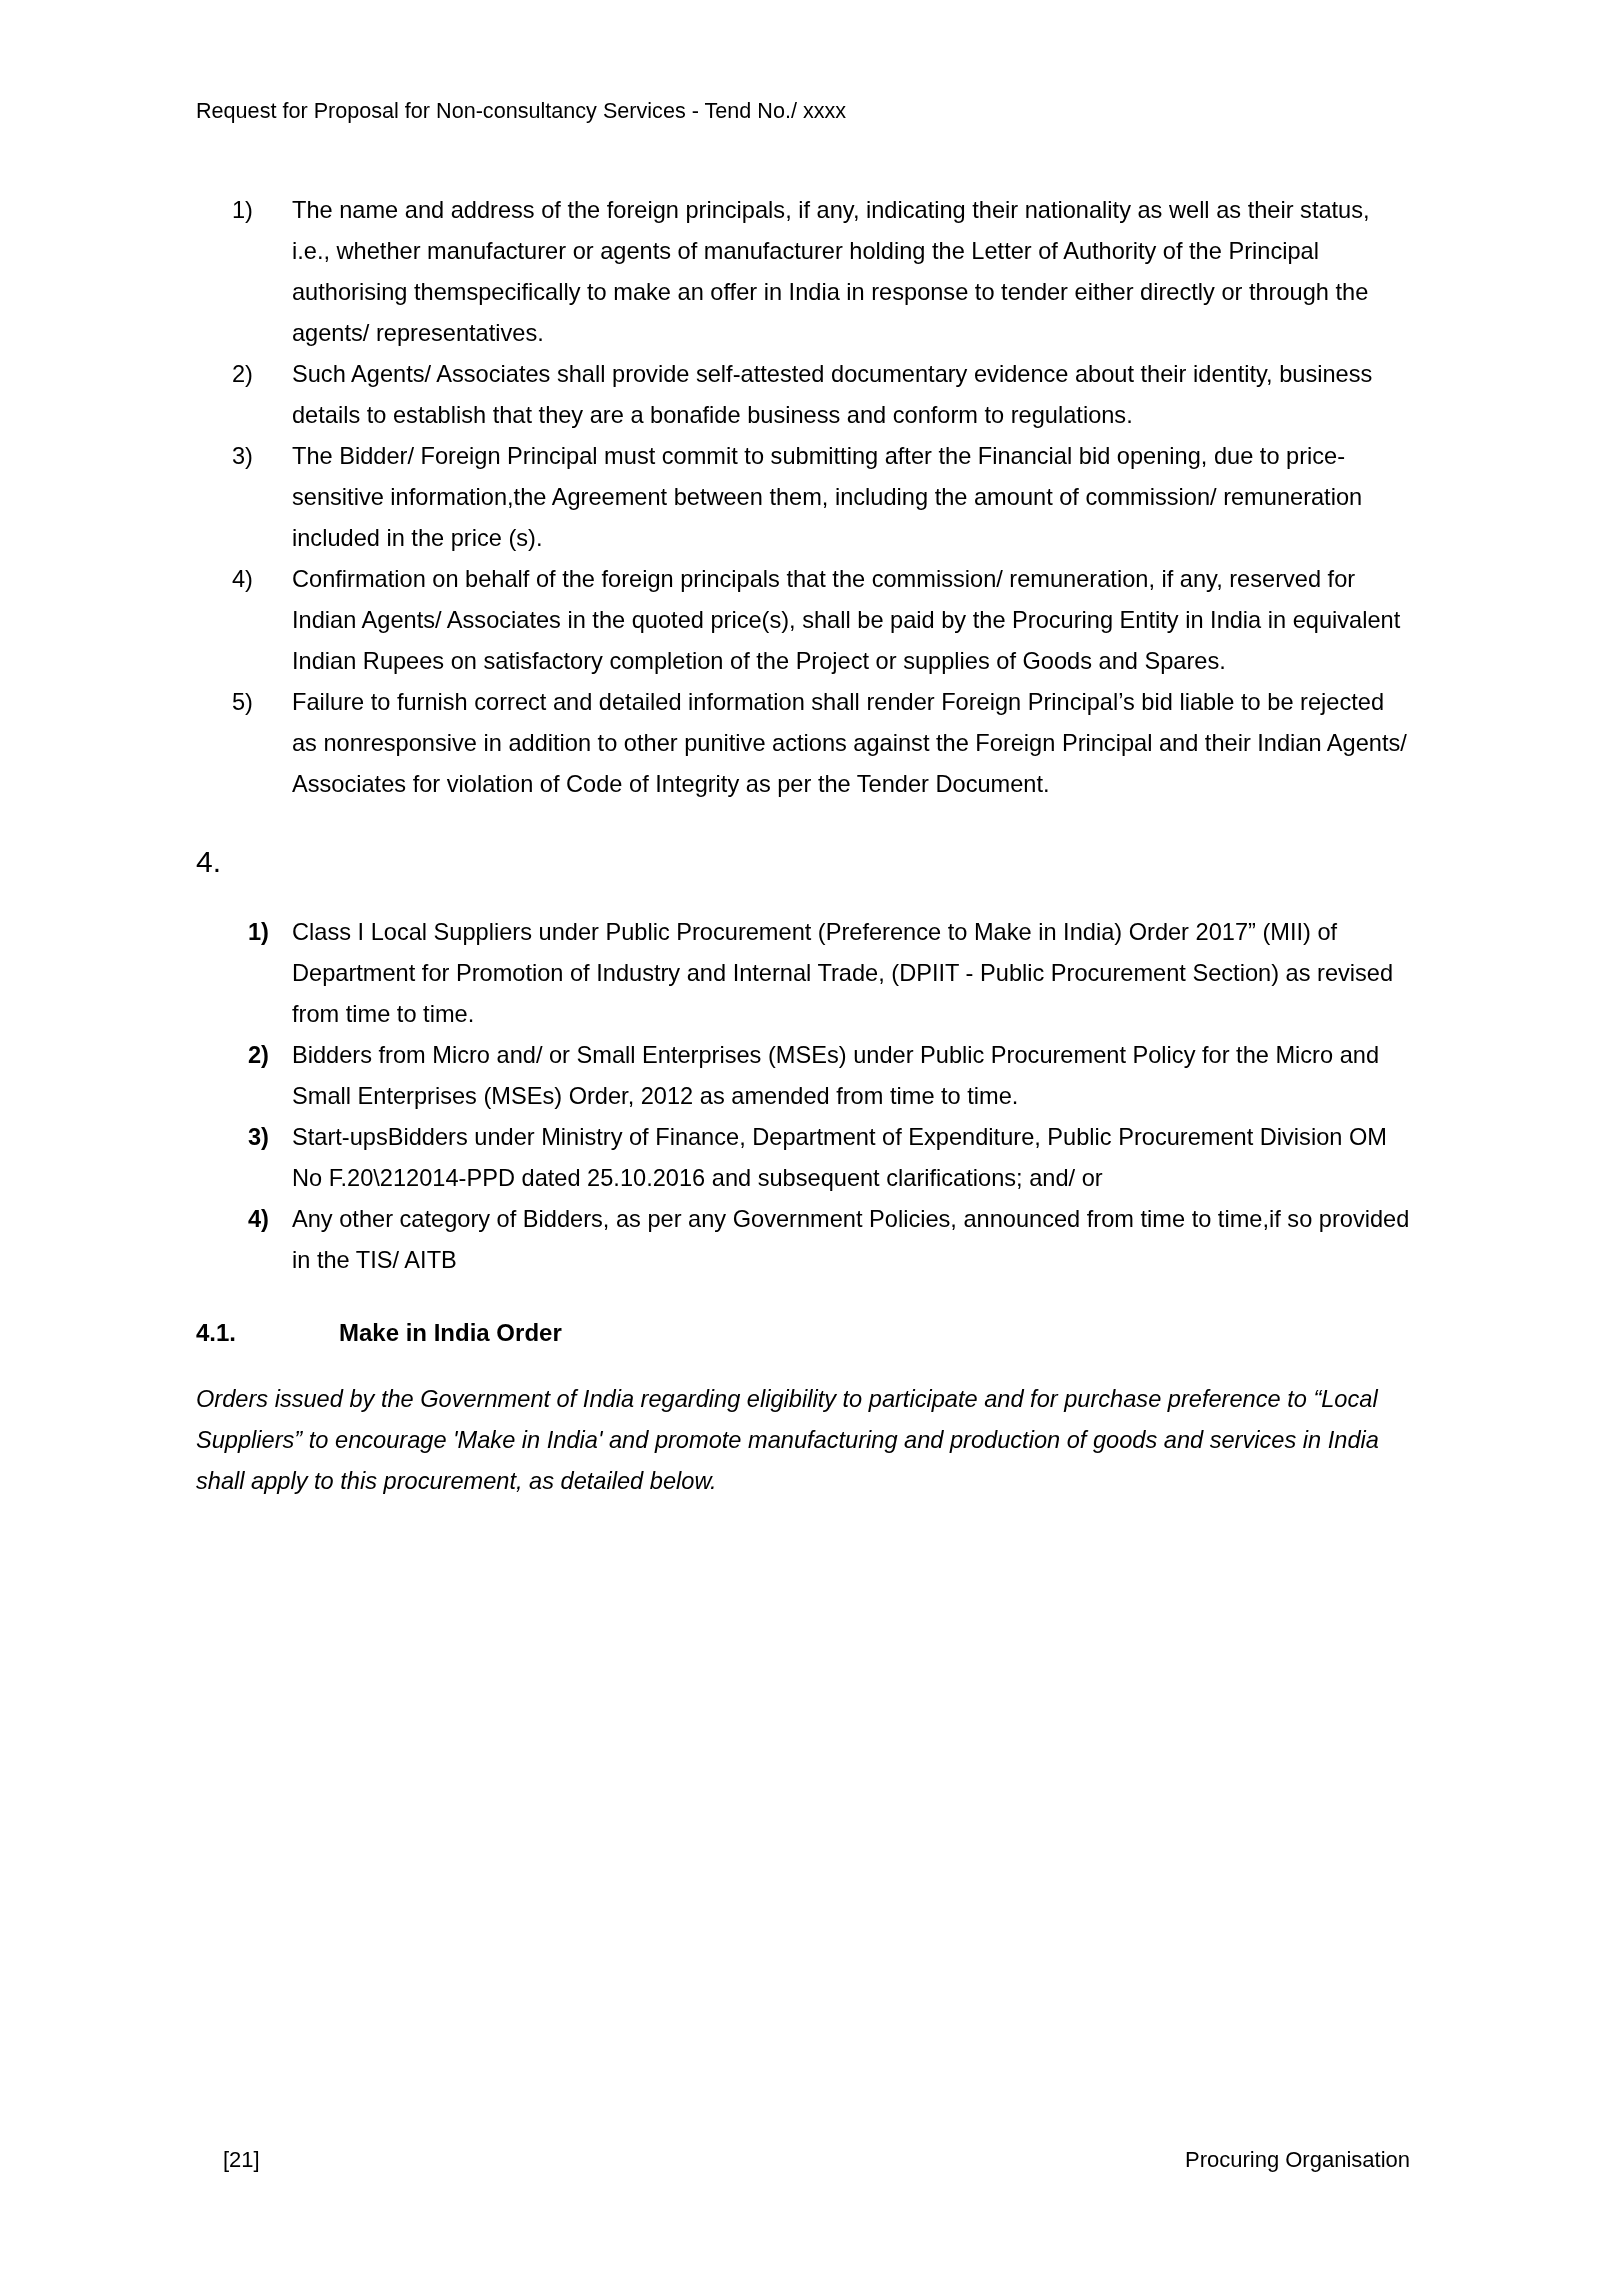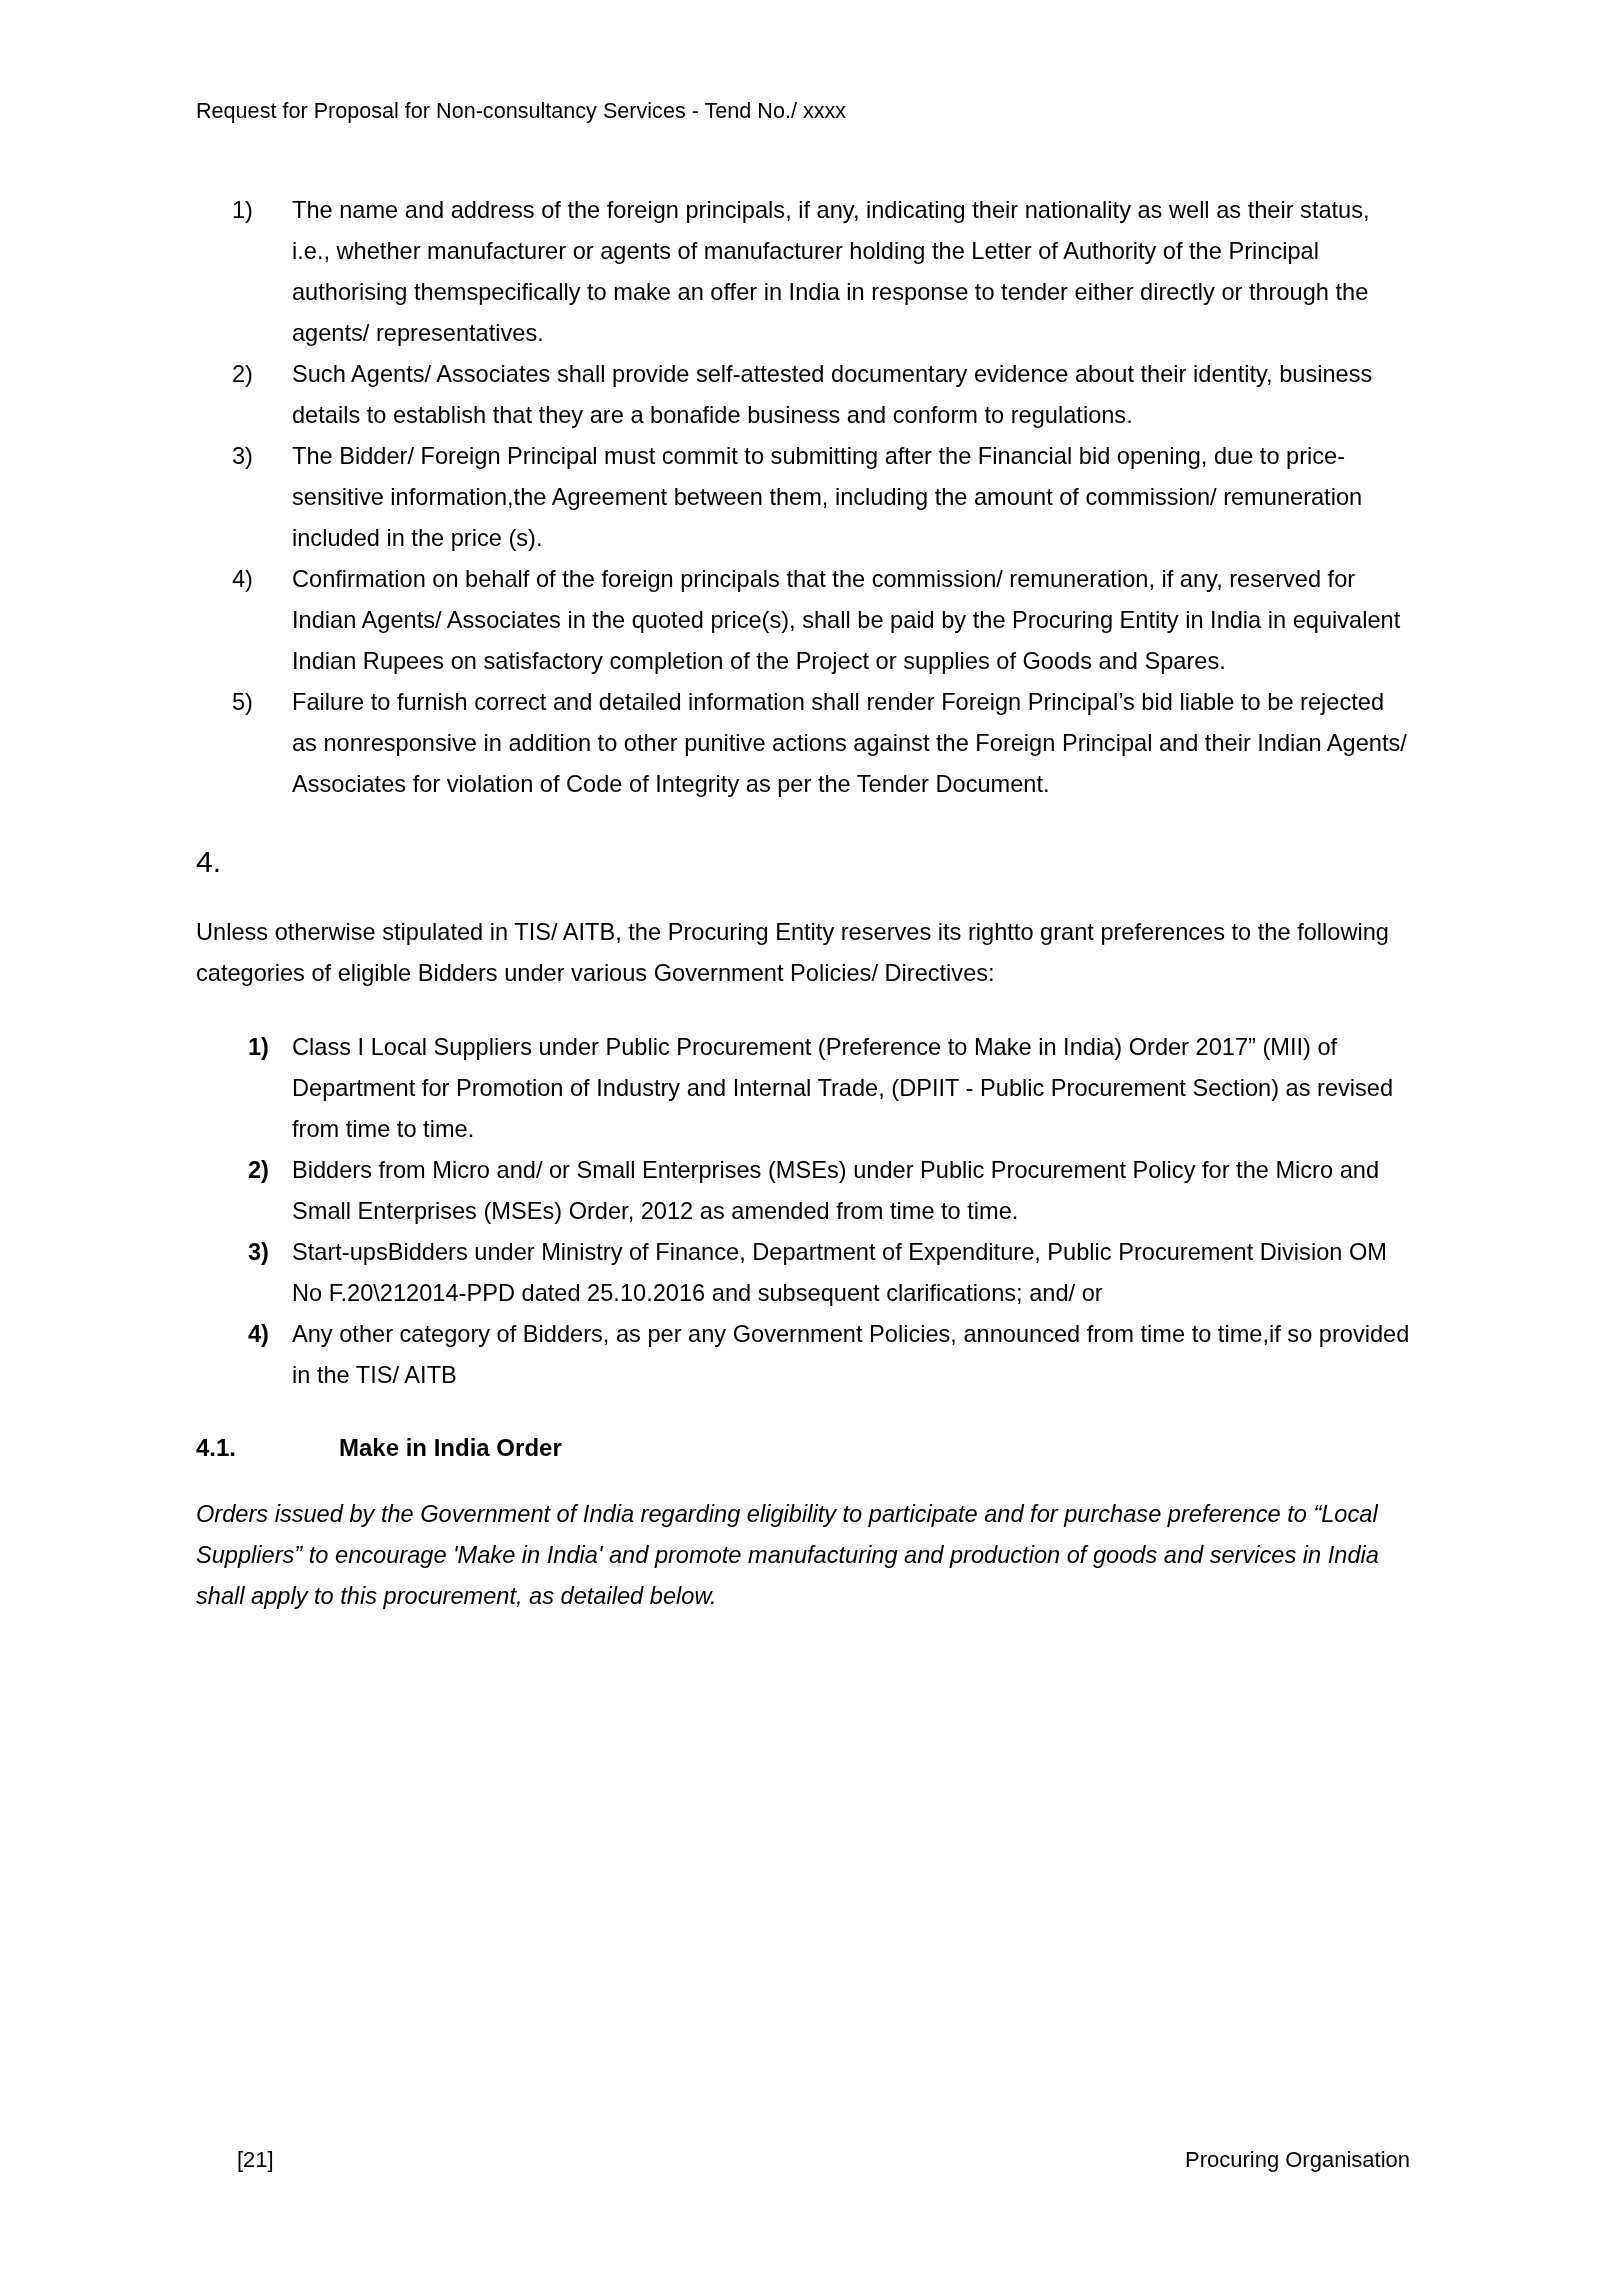--- a/index.html
+++ b/index.html
@@ -91,21 +91,21 @@
     left: 196px;
     right: 213px;
     bottom: 121px;
     display: flex;
     justify-content: space-between;
     align-items: baseline;
     font-size: 22px;
     line-height: 29px;
   }
   .footer .page-num {
-    margin-left: 41px;
+    margin-left: 27px;
   }
 </style>
 </head>
 <body>
 
 <div class="page">
 
   <div class="content">
 
     <div class="doc-header">
@@ -132,21 +132,20 @@
       <div class="li">
         <span class="num-col">5)</span>
         <span class="txt-col">Failure to furnish correct and detailed information shall render Foreign Principal’s bid liable to be rejected as nonresponsive in addition to other punitive actions against the Foreign Principal and their Indian Agents/ Associates for violation of Code of Integrity as per the Tender Document.</span>
       </div>
     </div>
 
     <div class="section-heading">
       <span class="h-num">4.</span>
     </div>
 
-    <div class="paragraph">Unless otherwise stipulated in TIS/ AITB, the Procuring Entity reserves its rightto grant preferences to the following categories of eligible Bidders under various Government Policies/ Directives:</div>
 
     <div class="bold-list">
       <div class="li">
         <span class="num-col">1)</span>
         <span class="txt-col">Class I Local Suppliers under Public Procurement (Preference to Make in India) Order 2017” (MII) of Department for Promotion of Industry and Internal Trade, (DPIIT - Public Procurement Section) as revised from time to time.</span>
       </div>
       <div class="li">
         <span class="num-col">2)</span>
         <span class="txt-col">Bidders from Micro and/ or Small Enterprises (MSEs) under Public Procurement Policy for the Micro and Small Enterprises (MSEs) Order, 2012 as amended from time to time.</span>
       </div>

